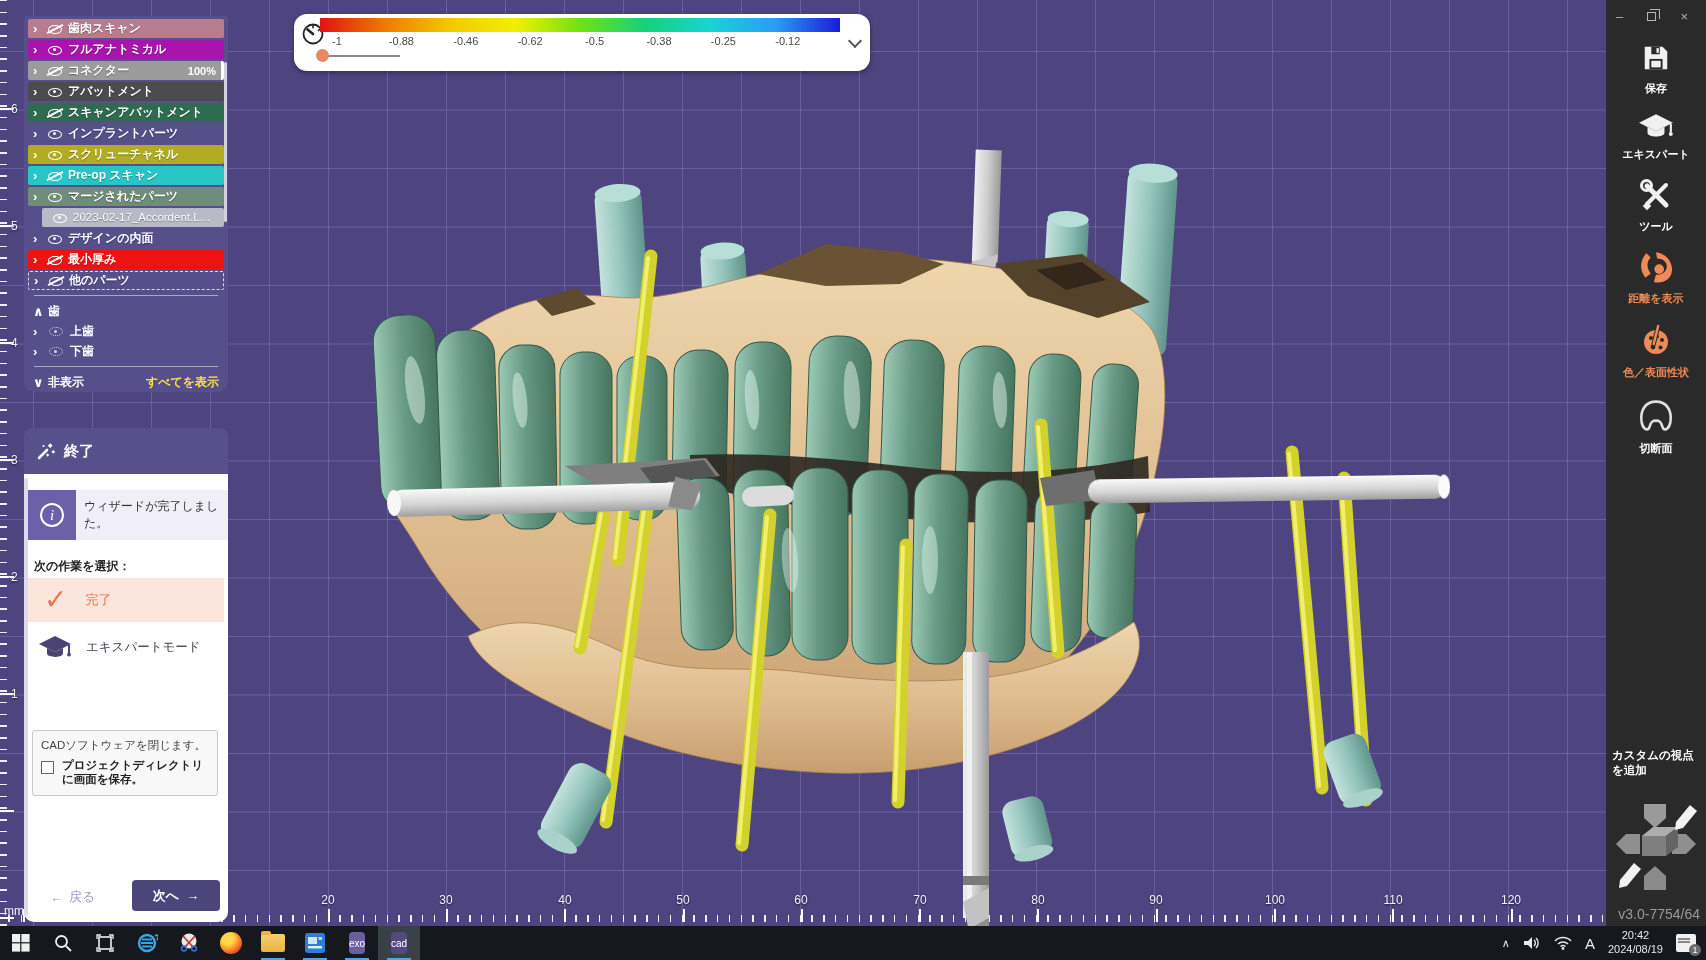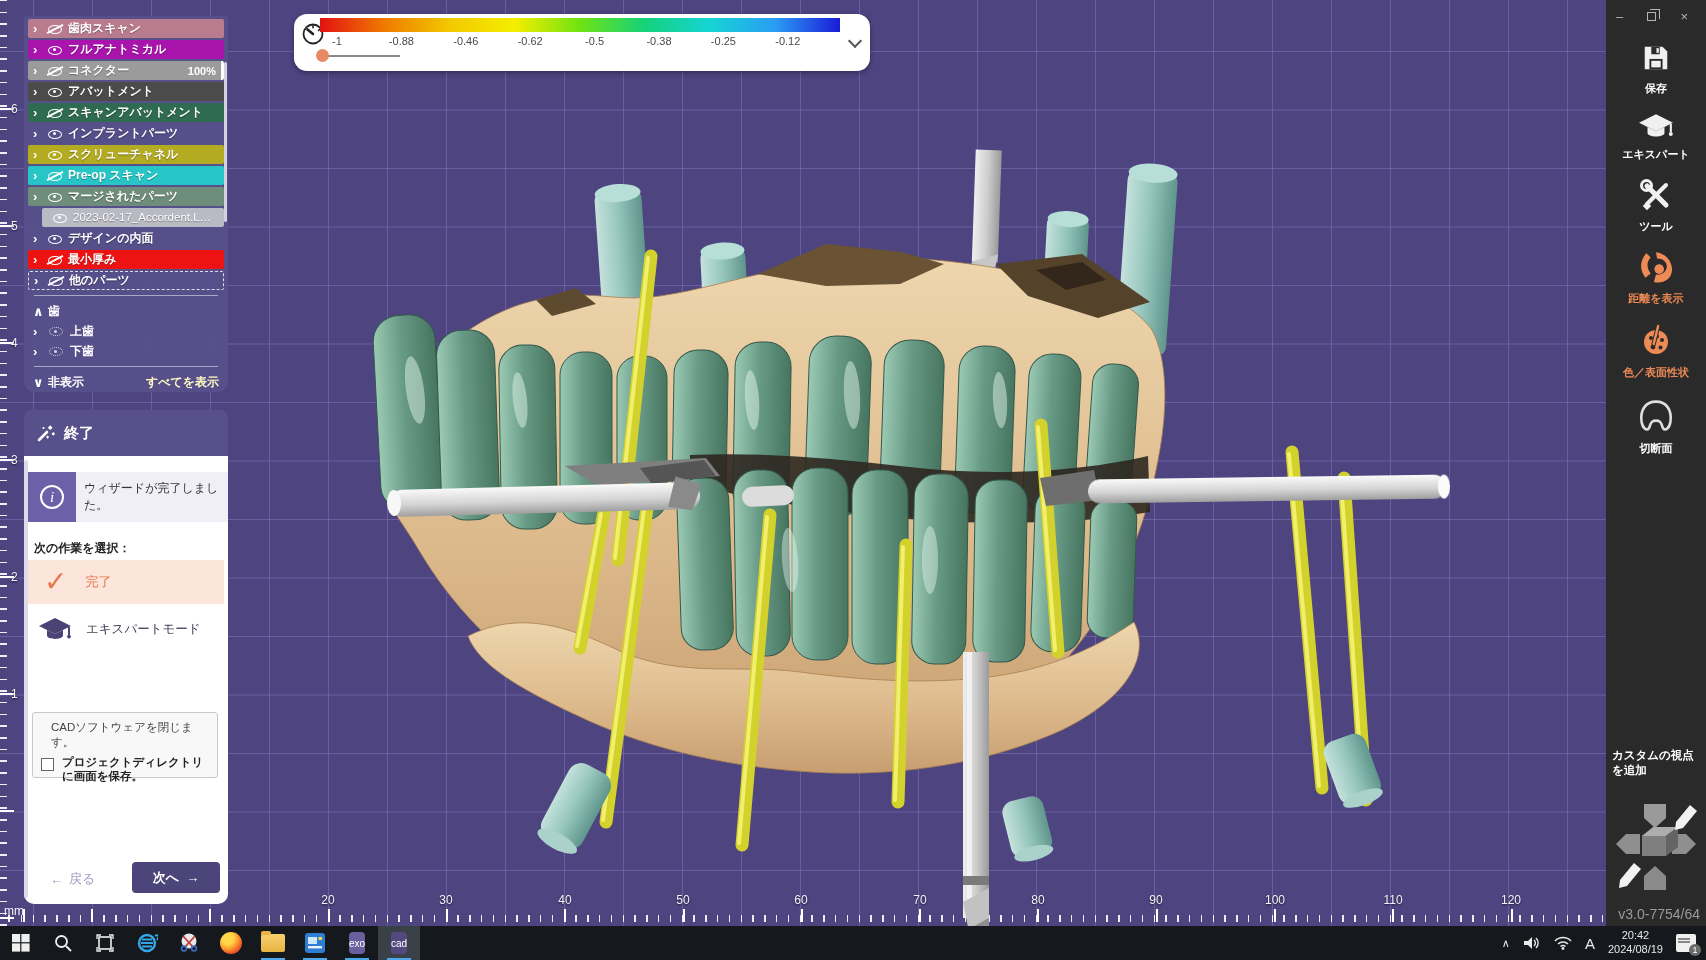--- a/index.html
+++ b/index.html
@@ -50,35 +50,35 @@
   .eye::before { content:""; position:absolute; left:1px; top:3px; width:12px; height:7px;
     border:1.5px solid #fff; border-radius:50%; }
   .eye::after { content:""; position:absolute; left:6px; top:5.5px; width:3px; height:3px; border-radius:50%; background:#fff; }
   .eye .slash { display:none; position:absolute; left:-1px; top:6px; width:18px; height:1.8px; background:#fff;
     transform:rotate(-28deg); }
   .eye-off .eye::after { display:none; } .eye-off .eye .slash { display:block; }
   .eye.dim { opacity:.75; } .eye.dim::before { border-style:dotted; }
   .lsep { height:1px; background:rgba(255,255,255,.5); margin:5px 6px; }
   .srow { display:flex; align-items:center; gap:6px; height:20px; padding:0 5px; font-size:12px; font-weight:bold; cursor:pointer; }
   #hidden-footer { display:flex; align-items:center; gap:6px; height:20px; padding:0 5px; font-size:12px; font-weight:bold; }
-  #show-all-link { margin-left:auto; color:#fef9c3; cursor:pointer; }
+  #show-all-link { margin-left:auto; color:#fde047; cursor:pointer; }
   #layer-scrollbar { position:absolute; right:1px; top:46px; width:3px; height:160px; background:#d2d2de; border-radius:2px; }
 
   
   #colorbar { position:absolute; left:294px; top:14px; width:576px; height:57px; background:#fff;
     border-radius:13px; box-shadow:0 2px 5px rgba(0,0,0,.35); }
   #cb-bar { position:absolute; left:26px; top:4px; width:520px; height:14px; }
   .cb-tick { position:absolute; top:21px; transform:translateX(-50%); font-size:11px; color:#4a4a4a; }
   #cb-slider-track { position:absolute; left:26px; top:41px; width:80px; height:2px; background:#8a8a8a; }
   #cb-slider-handle { position:absolute; left:22px; top:35px; width:13px; height:13px; border-radius:50%; background:#e78a63; cursor:pointer; }
   #cb-collapse { position:absolute; right:10px; top:22px; width:10px; height:10px; border-right:2px solid #555;
     border-bottom:2px solid #555; transform:rotate(45deg); cursor:pointer; }
 
   
-  #wizard { position:absolute; left:24px; top:410px; width:200px; height:494px; }
+  #wizard { position:absolute; left:24px; top:428px; width:200px; height:494px; }
   #wiz-header { position:absolute; left:0; top:0; width:204px; height:46px; background:#57508a;
     border-radius:8px 8px 0 0; color:#fff; display:flex; align-items:center; gap:8px; padding:0 12px;
     font-size:15px; font-weight:bold; }
   #wiz-body { position:absolute; left:0; top:46px; width:204px; height:448px; background:#fff;
     border-radius:0 0 10px 10px; }
   #wiz-scrollbar { position:absolute; left:0; top:4px; width:4px; height:438px; background:#dddbe8; border-radius:2px; }
   #wiz-info { position:absolute; left:4px; top:16px; width:200px; height:50px; display:flex; }
   #wiz-info-icon { width:48px; height:50px; background:#6c61a9; flex:none; display:flex; align-items:center; justify-content:center; }
   .info-circle { width:24px; height:24px; border:2px solid #fff; border-radius:50%; color:#fff; font-size:15px;
     display:flex; align-items:center; justify-content:center; font-family:"Liberation Serif","DejaVu Serif",serif; font-style:italic; }
@@ -86,21 +86,21 @@
   #wiz-choose { position:absolute; left:10px; top:84px; font-size:12px; font-weight:bold; color:#222; }
   #opt-done { position:absolute; left:4px; top:104px; width:196px; height:44px; background:#fce5da;
     display:flex; align-items:center; gap:18px; padding:0 16px; cursor:pointer; }
   #opt-done .check { color:#e8764e; font-size:28px; font-weight:bold; line-height:1; }
   #opt-done .olabel { color:#e8764e; font-size:13px; }
   #opt-expert { position:absolute; left:4px; top:152px; width:196px; height:42px; display:flex; align-items:center;
     gap:14px; padding:0 10px; cursor:pointer; }
   #opt-expert .olabel { color:#3c3c50; font-size:12.5px;text-align:center; }
   #close-box { position:absolute; left:8px; top:256px; width:186px; height:66px; background:#f8f8f8;
     border:1px solid #c9c9c9; border-radius:3px; padding:7px 8px; }
-  #close-note { font-size:11.5px; color:#444;margin-left:10px; }
+  #close-note { font-size:11.5px; color:#444; }
   #close-row { display:flex; gap:8px; margin-top:5px; align-items:flex-start; }
   #save-checkbox { width:13px; height:13px; border:1.5px solid #666; background:#fff; flex:none; margin-top:3px; cursor:pointer; }
   #save-label { font-size:11.5px; font-weight:bold; color:#222; line-height:1.25; }
   #back-btn { position:absolute; left:26px; top:414px; color:#a09cc0; font-size:13px; display:flex; gap:6px;
     align-items:center; cursor:pointer; }
   #next-btn { position:absolute; left:108px; top:406px; width:88px; height:31px; background:#4c4579; border-radius:4px;
     color:#fff; font-size:13px; font-weight:bold; display:flex; align-items:center; justify-content:center; gap:7px; cursor:pointer; }
 
   
   #sidebar { position:absolute; left:1606px; top:0; width:100px; height:926px; background:#2a2a2a; }

